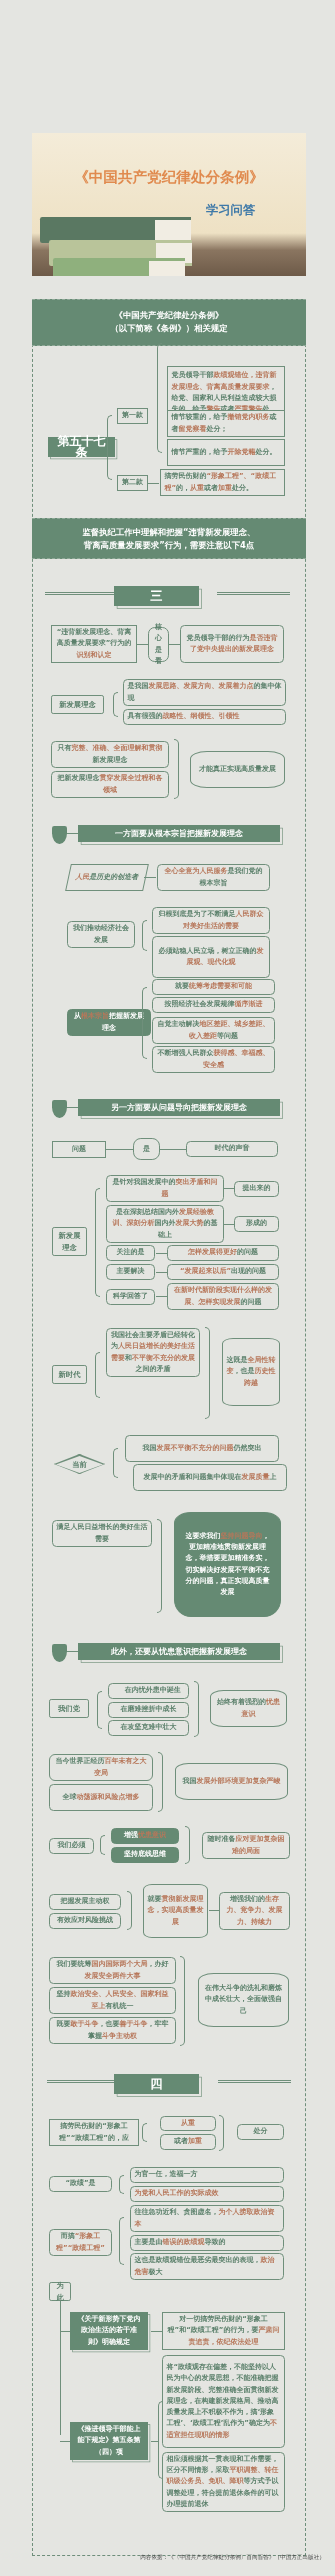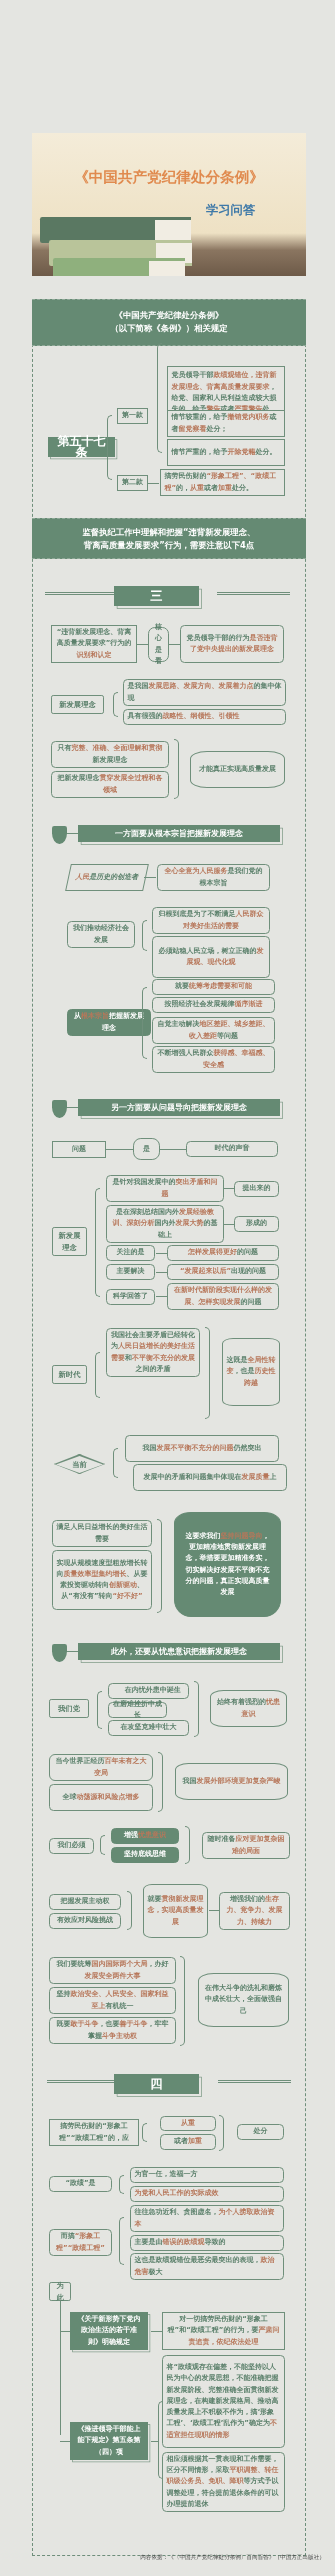--- a/index.html
+++ b/index.html
@@ -206,36 +206,33 @@
   <div class="box r" style="left:125px;top:1435px;width:154px;height:27px;">
       <span><span class="g">我国</span><span class="o">发展不平衡不充分的问题</span><span class="g">仍然突出</span></span>
     </div>
   <div class="box r" style="left:125px;top:1464px;width:154px;height:27px;margin-left:8px;">
       <span><span class="g">发展中的矛盾和问题集中体现在</span><span class="o">发展质量</span><span class="g">上</span></span>
     </div>
 
   <div class="box r" style="left:52px;top:1520px;width:100px;height:27px;">
       <span><span class="g">满足人民日益增长的美好生活需要</span></span>
     </div>
-  <div class="box r" style="left:52px;top:1550px;width:100px;height:60px;">
-      <span><span class="g">实现从规模速度型粗放增长转向</span><span class="o">质量效率型集约增长</span><span class="g">、从要素投资驱动转向</span><span class="o">创新驱动</span><span class="g">、从“有没有”转向</span><span class="o">“好不好”</span></span>
-    </div>
   <div class="brace rt" style="left:157px;top:1519px;height:94px;"></div>
   <div class="box" style="left:174px;top:1512px;width:107px;height:105px;background:#658a73;color:#fff;border-color:#658a73;border-radius:17px 17px 17px 17px / 11.2px 11.2px 17px 17px;padding:5.6px 7.8px;">
       <span><span class="" style="color: rgb(255, 255, 255);">这要求我们</span><span class="o">坚持问题导向</span><span class="" style="color: rgb(255, 255, 255);">，更加精准地贯彻新发展理念，举措要更加精准务实，切实解决好发展不平衡不充分的问题，真正实现高质量发展</span></span>
     </div>
 
   <div class="shield" style="top:1644px;"></div>
   <div class="line" style="left:67px;top:1651px;width:11.8px;"></div>
   <div class="banner" style="top:1643px;">此外，还要从忧患意识把握新发展理念</div>
 
   <div class="hex box" style="left:49px;top:1699px;width:40px;height:19px;border-radius:2.2px;">我们党</div>
   <div class="brace" style="left:97px;top:1691px;height:38px;"></div>
   <div class="box r" style="left:108px;top:1683px;width:81px;height:15.7px;padding-left:12px;">在内忧外患中诞生</div>
-  <div class="box r" style="left:108px;top:1702px;width:59px;height:15.7px;">在磨难挫折中成长</div>
+  <div class="box r" style="left:108px;top:1702px;width:81px;height:15.7px;">在磨难挫折中成长</div>
   <div class="box r" style="left:108px;top:1720px;width:81px;height:15.7px;">在攻坚克难中壮大</div>
   <div class="brace rt" style="left:194px;top:1681px;height:56px;"></div>
   <div class="box" style="left:210px;top:1690px;width:77px;height:37px;border-radius:13.4px 13.4px 13.4px 13.4px / 6.7px 6.7px 6.7px 6.7px;">
       <span><span class="g">始终有着强烈的</span><span class="o">忧患意识</span></span>
     </div>
 
   <div class="box r" style="left:49px;top:1754px;width:104px;height:27px;border-radius:6px;">
       <span><span class="g">当今世界正经历</span><span class="o">百年未有之大变局</span></span>
     </div>
   <div class="box r" style="left:49px;top:1784px;width:104px;height:27px;">

